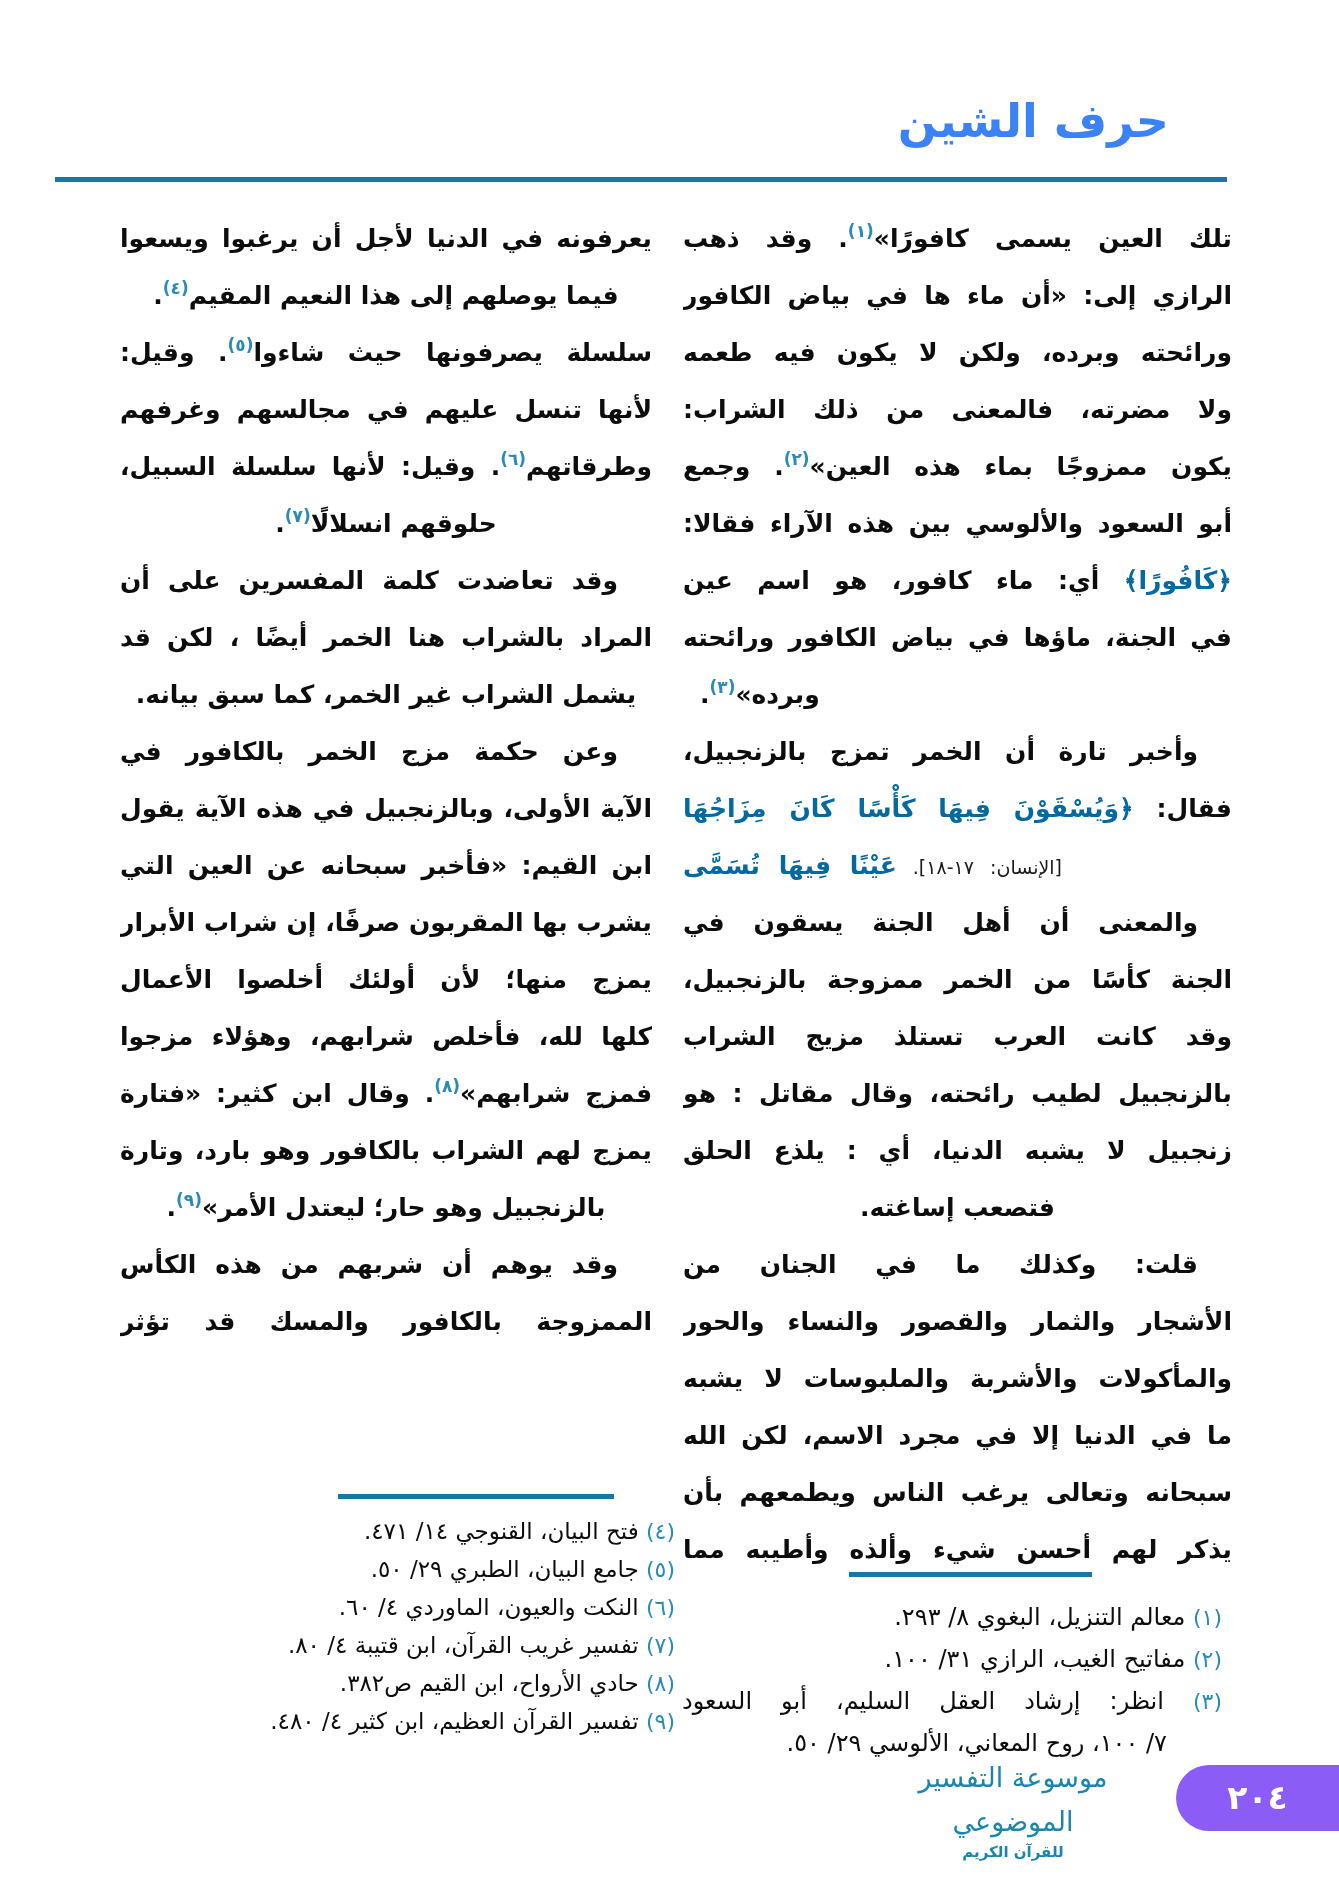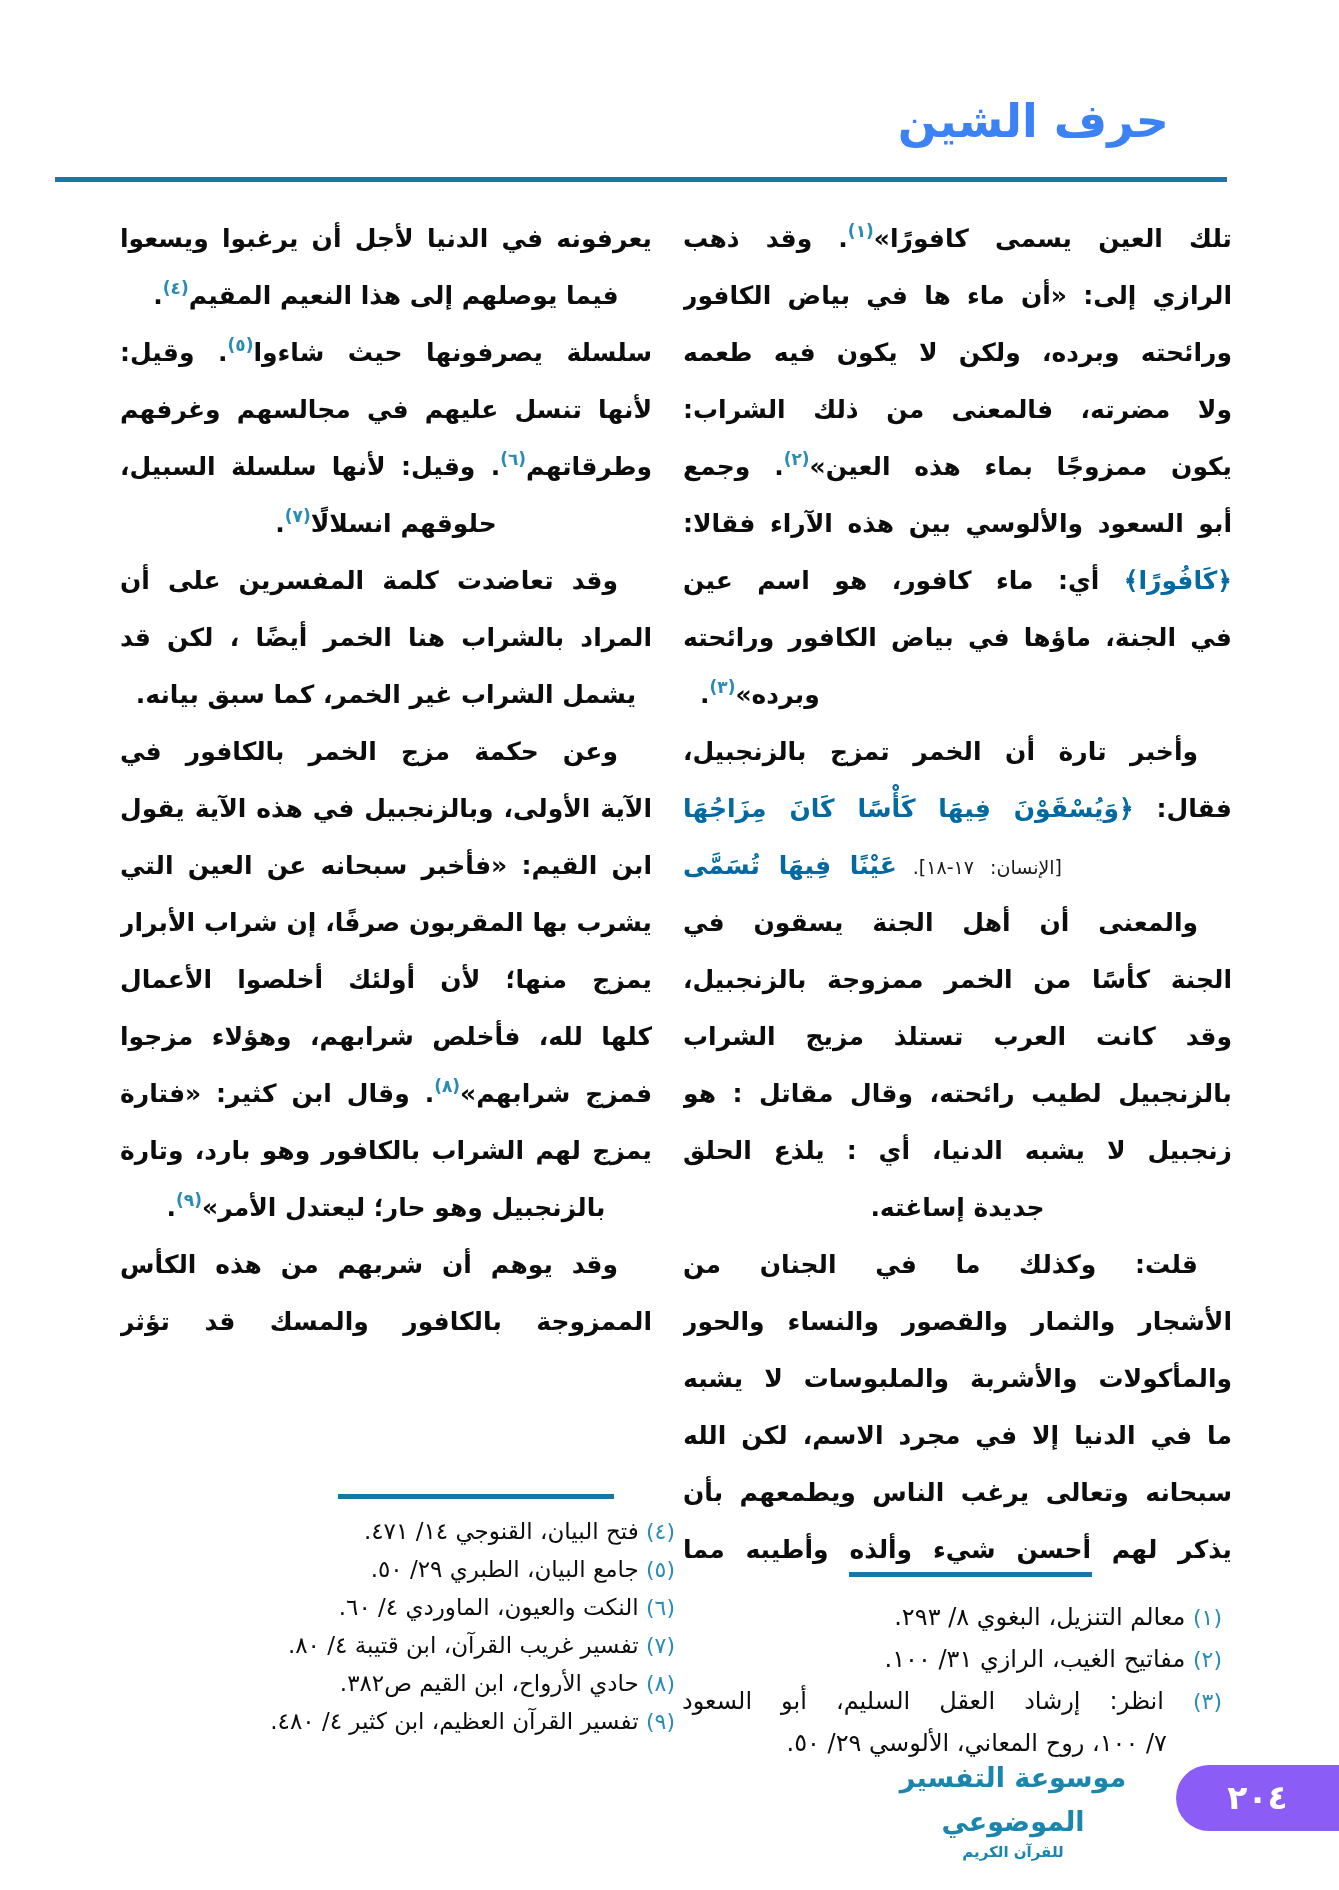--- a/index.html
+++ b/index.html
@@ -37,21 +37,21 @@
   .fns{direction:rtl;}
   .fns .ln{font-weight:normal;}
   .fns-left{left:115px;top:1512px;width:560px;}
   .fns-left .ln{height:38px;line-height:38px;font-size:23px;text-align:right;text-align-last:right;}
   .fns-right{left:682px;top:1596px;width:540px;}
   .fns-right .ln{height:42px;line-height:42px;font-size:24px;text-align:right;text-align-last:right;}
   .fns .ln.a-j{text-align:justify;text-align-last:justify;}
   .fns .seg-f{font-size:22px;top:0;font-weight:normal;}
   
   .logo{left:883px;top:1756px;width:260px;text-align:center;color:#1a85ad;direction:rtl;}
-  .logo-l1{font-size:27px;font-weight:bold;letter-spacing:-1px;line-height:44px;}
+  .logo-l1{font-size:27px;font-weight:normal;letter-spacing:-1px;line-height:44px;}
   .logo-l2{font-size:15px;font-weight:bold;line-height:16px;}
   .page-pill{
     left:1176px;top:1765px;width:163px;height:66px;background:#8b5cf6;
     border-radius:33px 0 0 33px;color:#ffffff;font-size:33px;font-weight:bold;
     line-height:66px;text-align:center;direction:rtl;
   }
 </style>
 </head>
 <body>
 
@@ -69,21 +69,21 @@
     <div class="ln a-j"><span class="seg-n">في الجنة، ماؤها في بياض الكافور ورائحته</span></div>
     <div class="ln a-l"><span class="seg-n">وبرده»</span><span class="seg-f">(٣)</span><span class="seg-n">.</span></div>
     <div class="ln a-j indent"><span class="seg-n">وأخبر تارة أن الخمر تمزج بالزنجبيل،</span></div>
     <div class="ln a-j"><span class="seg-n">فقال: </span><span class="seg-q">﴿وَيُسْقَوْنَ فِيهَا كَأْسًا كَانَ مِزَاجُهَا زَنجَبِيلًا </span></div>
     <div class="ln a-r" style="padding-right: 170px;"><span class="seg-r">[الإنسان: ١٧-١٨]. </span><span class="seg-q">عَيْنًا فِيهَا تُسَمَّى سَلْسَبِيلًا﴾</span></div>
     <div class="ln a-j indent"><span class="seg-n">والمعنى أن أهل الجنة يسقون في</span></div>
     <div class="ln a-j"><span class="seg-n">الجنة كأسًا من الخمر ممزوجة بالزنجبيل،</span></div>
     <div class="ln a-j"><span class="seg-n">وقد كانت العرب تستلذ مزيج الشراب</span></div>
     <div class="ln a-j"><span class="seg-n">بالزنجبيل لطيب رائحته، وقال مقاتل : هو</span></div>
     <div class="ln a-j"><span class="seg-n">زنجبيل لا يشبه الدنيا، أي : يلذع الحلق</span></div>
-    <div class="ln a-c"><span class="seg-n">جديدة إساغته.</span></div>
+    <div class="ln a-c"><span class="seg-n">فتصعب إساغته.</span></div>
     <div class="ln a-j indent"><span class="seg-n">قلت: وكذلك ما في الجنان من</span></div>
     <div class="ln a-j"><span class="seg-n">الأشجار والثمار والقصور والنساء والحور</span></div>
     <div class="ln a-j"><span class="seg-n">والمأكولات والأشربة والملبوسات لا يشبه</span></div>
     <div class="ln a-j"><span class="seg-n">ما في الدنيا إلا في مجرد الاسم، لكن الله</span></div>
     <div class="ln a-j"><span class="seg-n">سبحانه وتعالى يرغب الناس ويطمعهم بأن</span></div>
     <div class="ln a-j"><span class="seg-n">يذكر لهم أحسن شيء وألذه وأطيبه مما</span></div>
   </div>
 <div class="abs col col-left" lang="ar">
     <div class="ln a-j"><span class="seg-n">يعرفونه في الدنيا لأجل أن يرغبوا ويسعوا</span></div>
     <div class="ln a-c"><span class="seg-n">فيما يوصلهم إلى هذا النعيم المقيم</span><span class="seg-f">(٤)</span><span class="seg-n">.</span></div>

